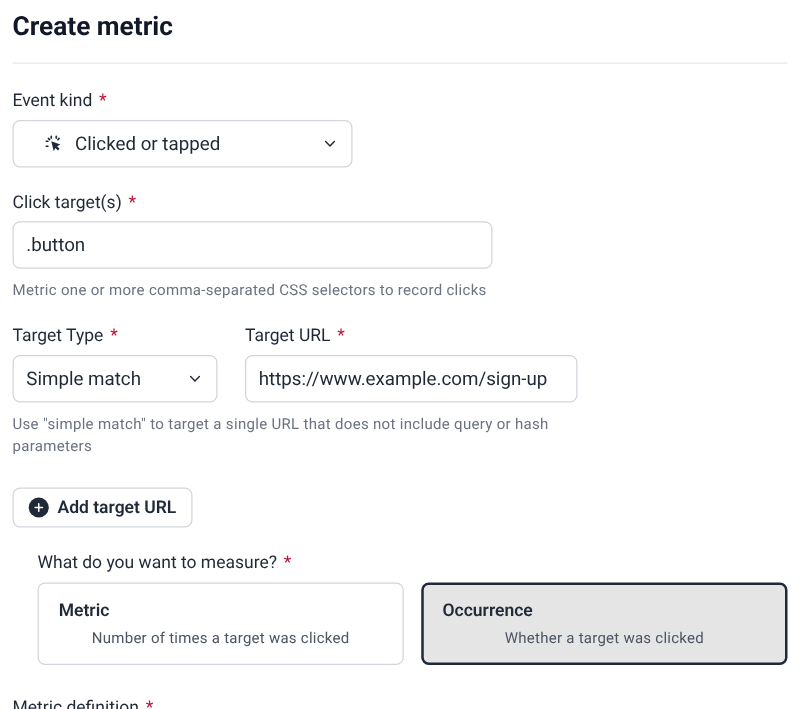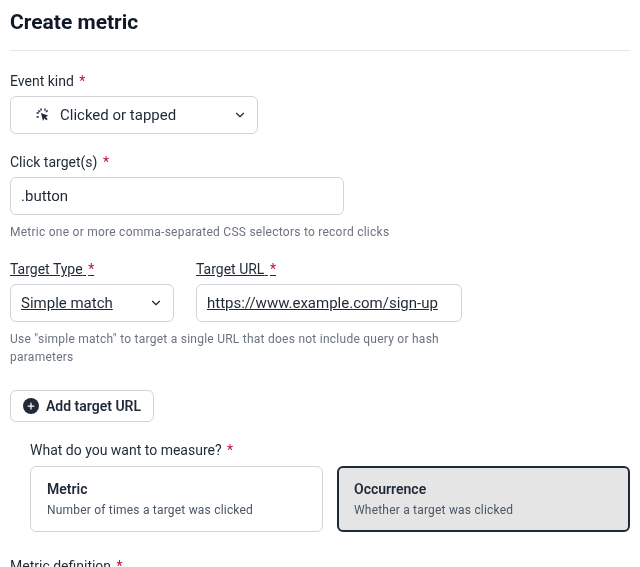--- a/index.html
+++ b/index.html
@@ -42,48 +42,48 @@
     color: #1f2937;
     background: #fff;
     cursor: pointer;
     min-height: 38px;
   }
   .select .left {
     display: flex;
     align-items: center;
     gap: 9px;
   }
-  .select-eventkind { width: 248px; padding-left: 24px; }
+  .select-eventkind { width: 272px; padding-left: 24px; }
   .select-targettype { width: 164px; }
   .input {
     border: 1px solid #d1d5db;
     border-radius: 6px;
     padding: 8px 10px;
     font-size: 15px;
     color: #1f2937;
     background: #fff;
     font-family: inherit;
     min-height: 38px;
   }
-  .input-click { width: 334px; }
+  .input-click { width: 384px; }
   .input-url { width: 266px; }
   .help {
     font-size: 12px;
     color: #6b7280;
     letter-spacing: 0.25px;
     margin-top: 8px;
     line-height: 1.5;
   }
   .section { margin-bottom: 20px; }
   .row {
     display: flex;
     gap: 22px;
     align-items: flex-start;
   }
-  .col { display: flex; flex-direction: column; text-decoration: underline; }
+  .col { display: flex; flex-direction: column; }
   .btn {
     display: inline-flex;
     align-items: center;
     gap: 7px;
     border: 1px solid #d1d5db;
     border-radius: 6px;
     padding: 7px 12px;
     font-size: 14px;
     font-weight: 600;
     color: #1f2937;
@@ -112,20 +112,21 @@
   .opt-title {
     font-size: 14px;
     font-weight: 600;
     color: #1f2937;
     margin-bottom: 6px;
   }
   .opt-desc {
     font-size: 12px;
     color: #4b5563;
     letter-spacing: 0.2px;
+    text-align: center;
   }
   .chevron {
     width: 14px; height: 14px; flex-shrink: 0;
   }
   .plus-circle {
     width: 16px; height: 16px; flex-shrink: 0;
     background: #1f2937;
     border-radius: 50%;
     display: inline-flex;
     align-items: center;

